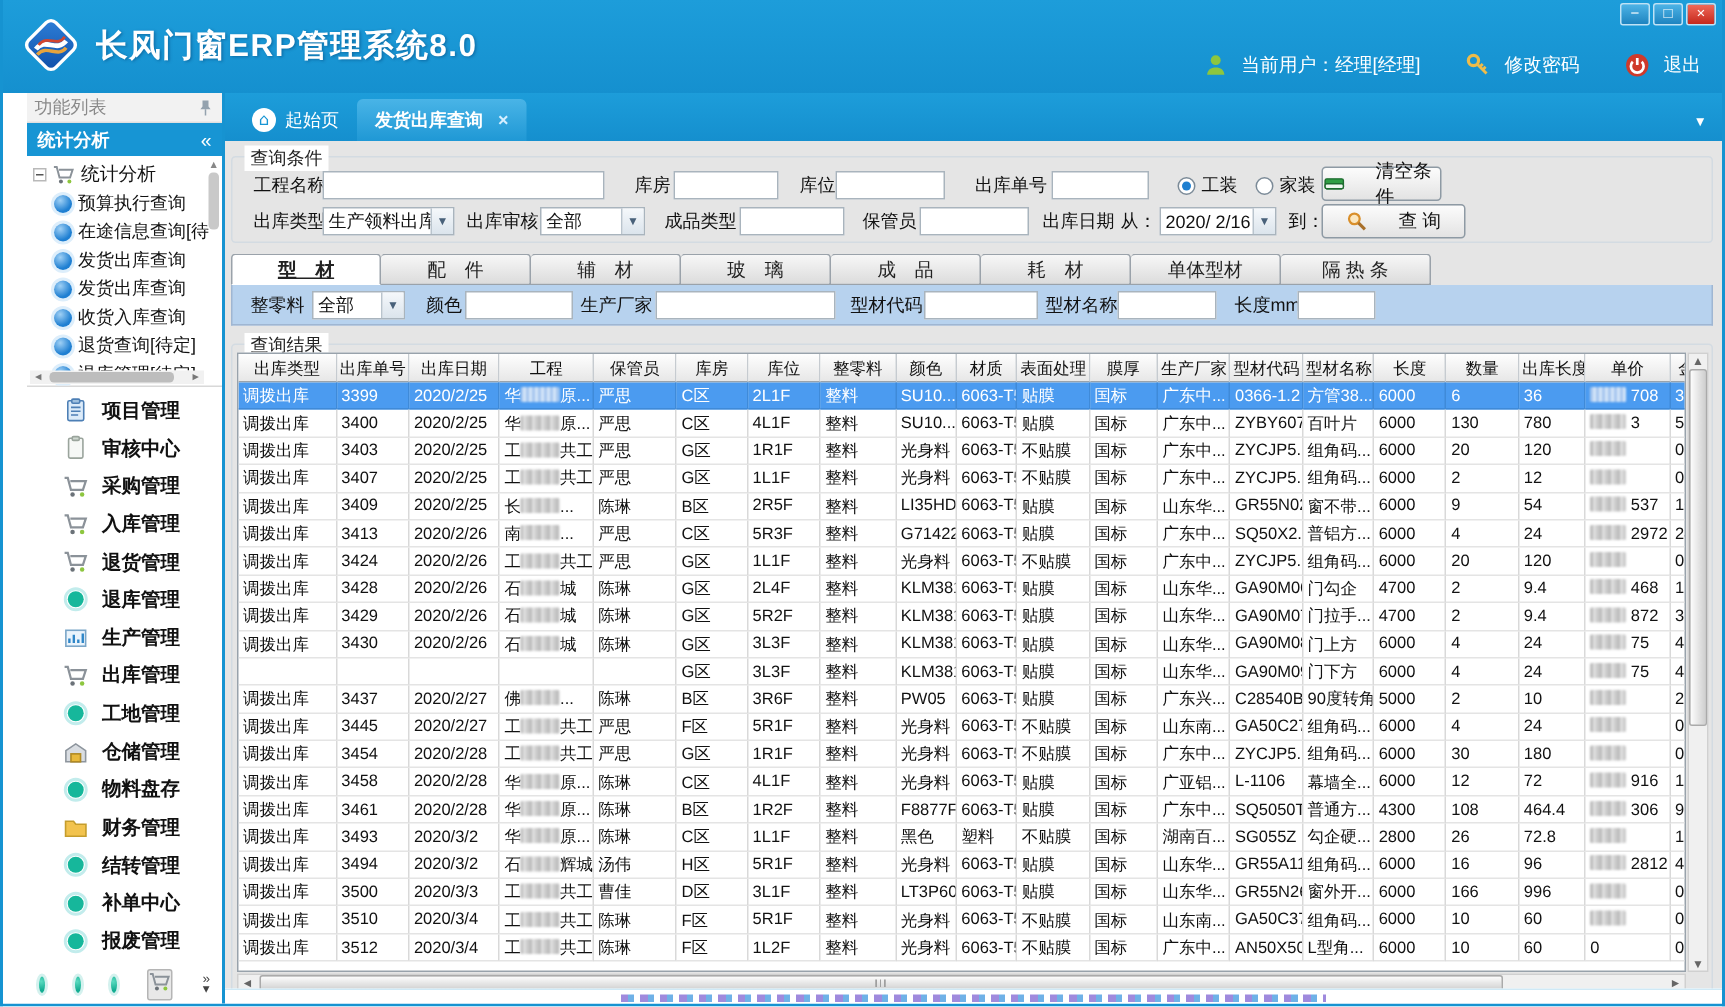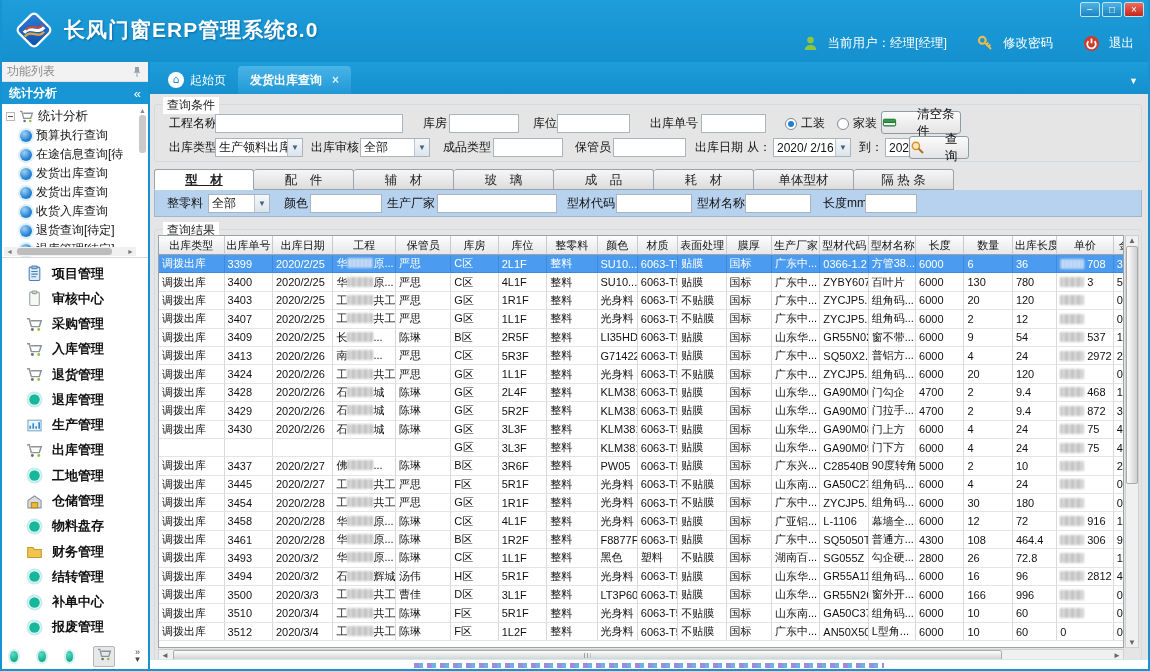--- a/index.html
+++ b/index.html
@@ -18,21 +18,21 @@
   .win-btn.close { background:linear-gradient(#f06a5a,#c5281c); }
   .userbar { position:absolute; right:14px; bottom:10px; display:flex; align-items:center; gap:9px; color:#fff; font-size:12.5px; }
   .userbar .gap { width:12px; }
   .ic16 { width:17px; height:17px; display:inline-block; }
   .ic16 svg { width:100%; height:100%; }
 
   
   .appbody { flex:1; display:flex; min-height:0; }
 
   
-  .sidebar { width:148px; flex:0 0 auto; border-right:2px solid #1693d1; display:flex; flex-direction:column; background:#fff; }
+  .sidebar { width:148px; flex:0 0 auto; border-right:2px solid #1693d1; display:flex; flex-direction:column; background:#fff;padding-left:16px; }
   .panel-head { height:20px; background:#f2f2f2; color:#8a8a8a; display:flex; align-items:center; padding:0 5px; border-bottom:1px solid #e0e0e0; }
   .panel-head .pin { margin-left:auto; width:12px; height:12px; }
   .section-head { height:22px; background:#1795d4; color:#fff; font-weight:bold; display:flex; align-items:center; padding:0 7px; }
   .section-head .chev { margin-left:auto; font-size:13px; font-weight:normal; }
   .tree { height:154px; position:relative; overflow:hidden; border-bottom:1px solid #d8d8d8; padding:3px 12px 10px 4px; }
   .tree-row { height:19px; display:flex; align-items:center; gap:4px; white-space:nowrap; font-size:12px; }
   .tree-root { font-size:12.5px; }
   .expander { width:9px; height:9px; border:1px solid #b9b9b9; background:#fff; position:relative; flex:0 0 auto; }
   .expander::after { content:""; position:absolute; left:1px; right:1px; top:3px; height:1px; background:#555; }
   .tree-dot { width:12px; height:12px; border-radius:50%; flex:0 0 auto; margin-left:14px;
@@ -446,21 +446,21 @@
               <span class="arr">▼</span>
           </div>
           <div class="f" style="left:704px;top:33px">
               <span class="flabel">到：</span>
             </div>
           <div class="combo f" style="left:730px;top:33px;width:78px">
             <span class="val">2020/ 3/16</span>
               <span class="arr">▼</span>
           </div>
 
-          <div class="btn" style="left:754px;top:31px;width:60px">
+          <div class="btn" style="left:726px;top:31px;width:96px">
             <span style="display:flex">
                 <svg viewBox="0 0 16 16">
                   <circle cx="6.3" cy="6.3" r="3.8" fill="#fbe7c0" stroke="#d98f2b" stroke-width="1.6"></circle>
                   <path d="M9.2 9.2l4.6 4.6" stroke="#a8702a" stroke-width="2.2"></path>
                 </svg>
               </span>
             <span>查  询</span>
           </div>
         </div>
 

